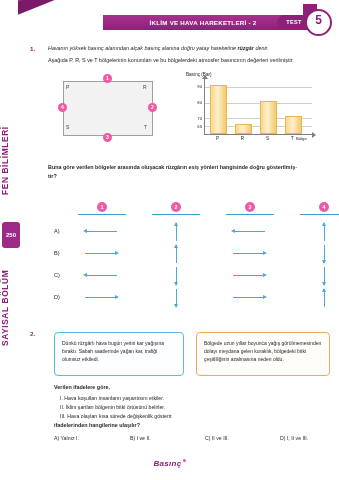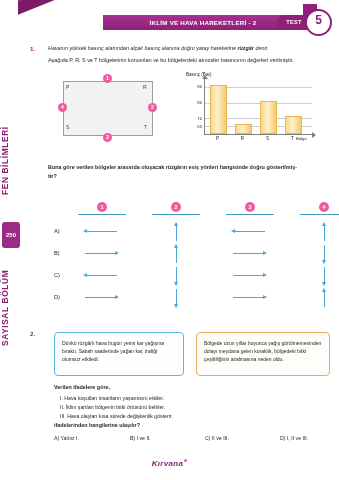--- a/index.html
+++ b/index.html
@@ -364,14 +364,14 @@
     <div class="stmt" style="top:80px;">III. Hava olayları kısa sürede değişkenlik gösterir.</div>
     <div class="ask" style="top:90px;">ifadelerinden hangilerine ulaşılır?</div>
     <div class="ans" style="left:30px;top:103px;">A) Yalnız I.</div>
     <div class="ans" style="left:106px;top:103px;">B) I ve II.</div>
     <div class="ans" style="left:181px;top:103px;">C) II ve III.</div>
     <div class="ans" style="left:256px;top:103px;">D) I, II ve III.</div>
   </div>
 </div>
 
 <div class="footer">
-  <span class="logo">Kırvana</span><span class="logo-dot"></span>
+  <span class="logo">Basınç</span><span class="logo-dot"></span>
 </div>
 
 </body></html>

